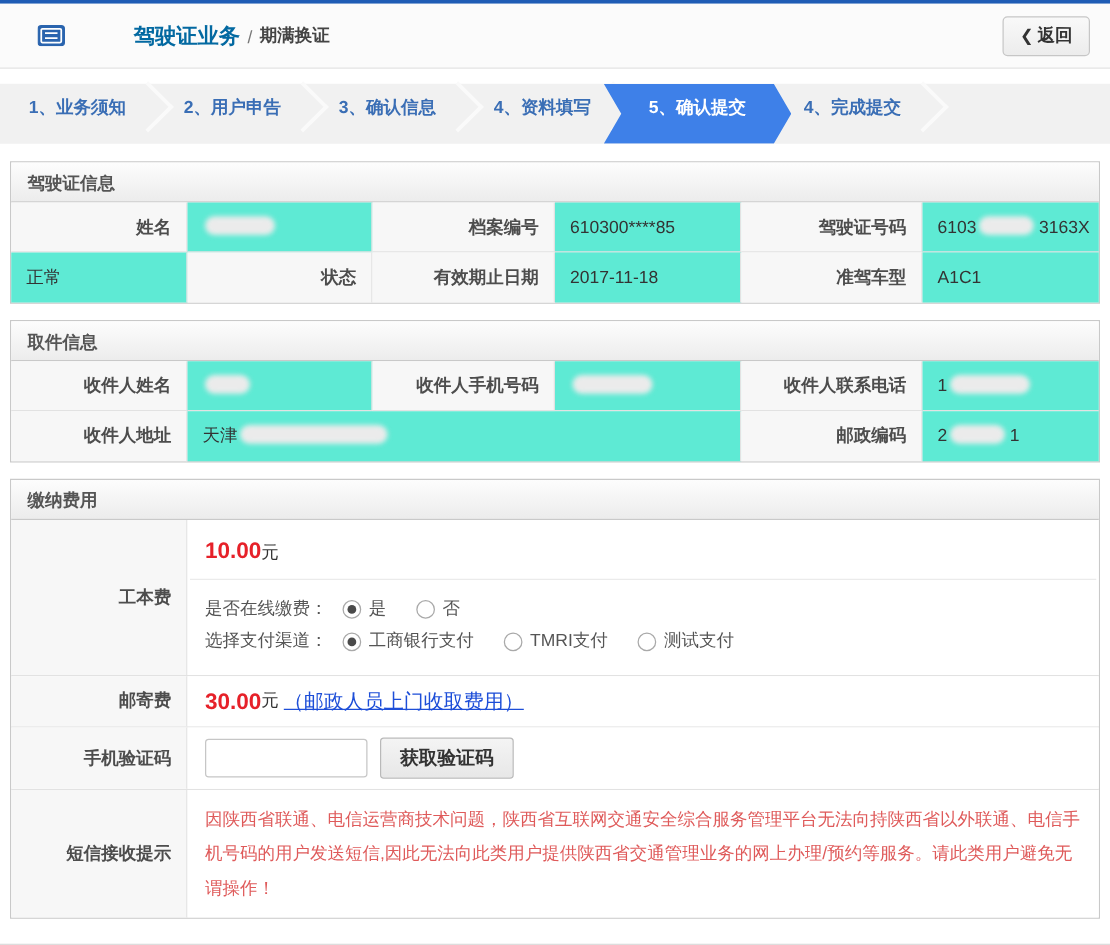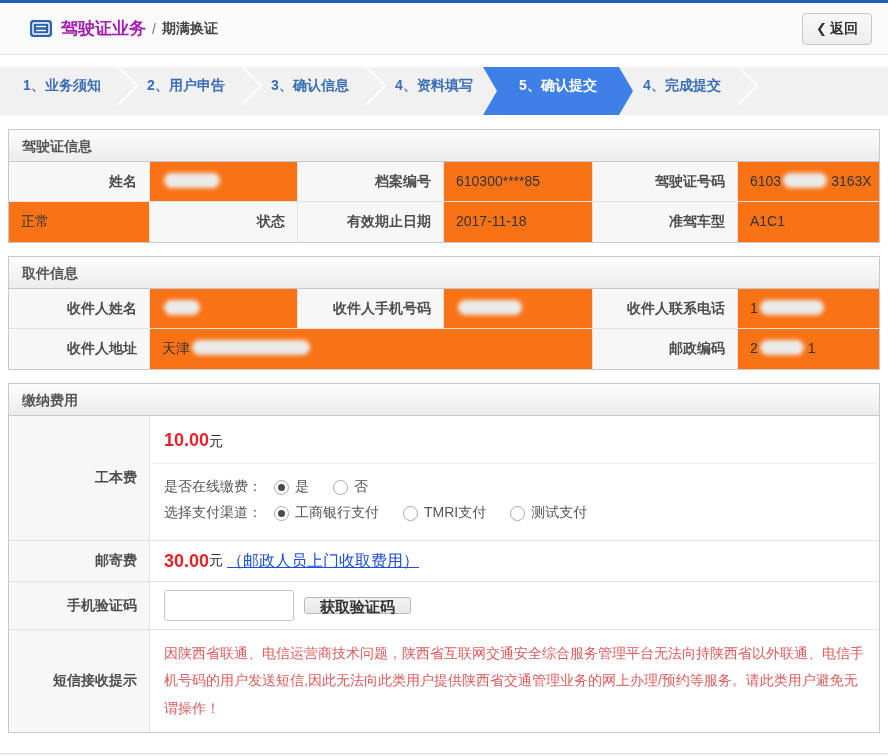--- a/index.html
+++ b/index.html
@@ -14,21 +14,21 @@
   .topbar { height:3px; background:#1f5cb5; }
 
   
   .page-header {
     height:52px; background:#fbfbfb; border-bottom:1px solid #e3e3e3;
     display:flex; align-items:center; justify-content:space-between;
     padding:0 16px 0 30px;
   }
   .breadcrumb { display:flex; align-items:center; }
   .bc-icon { width:22px; height:17px; margin-right:9px; display:inline-block; }
-  .bc-primary { color:#a21caf; font-weight:bold; font-size:17px; }
+  .bc-primary { color:#0369a1; font-weight:bold; font-size:17px;margin-left:46px; }
   .bc-sep { color:#777; font-size:14px; margin:0 6px; }
   .bc-secondary { color:#444; font-size:14px; font-weight:bold; }
   .back-btn {
     background:linear-gradient(#f9f9f9,#ececec); border:1px solid #c6c6c6;
     border-radius:4px; padding:6px 13px; font-size:14px; font-weight:bold;
     color:#333; cursor:pointer; font-family:inherit;
   }
   .back-chevron { font-size:13px; margin-right:3px; }
 
   
@@ -64,21 +64,21 @@
     white-space:nowrap; overflow:hidden;
   }
   .cell:nth-child(6n) { border-right:none; }
   .grid6.rows2 > .cell:nth-last-child(-n+6) { border-bottom:none; }
   .gridpickup { display:grid; grid-template-columns:141px 148px 146px 149px 145px 1fr; }
   .gridpickup > .cell:nth-last-child(-n+4) { border-bottom:none; }
   .gridpickup .addr-val { grid-column:2 / 5; }
   .gridpickup .cell:nth-child(6) { border-right:none; }
   .gridpickup .val-last { border-right:none; }
   .lab { background:#f7f7f7; text-align:right; font-weight:bold; color:#4d4d4d; }
-  .val { background:#f97316; color:#333; }
+  .val { background:#5eead4; color:#333; }
 
   
   .redact {
     display:inline-block; vertical-align:middle; height:15px; border-radius:8px;
     background:#ebebeb; filter:blur(2px); margin:0 4px 3px 2px;
   }
   .w36{width:36px} .w56{width:56px} .w64{width:64px} .w120{width:118px} .w44{width:44px}
 
   
   .prow { display:grid; grid-template-columns:141px 1fr; border-bottom:1px solid #e2e2e2; }
@@ -108,21 +108,21 @@
 
   .postage-line { padding:0 14px; height:40px; display:flex; align-items:center; }
   .postage-note { color:#1d4ed8; font-size:16px; margin-left:4px;text-decoration:underline; }
 
   .code-line { padding:8px 14px; display:flex; align-items:center; }
   .code-input {
     width:130px; height:31px; border:1px solid #c6c6c6; border-radius:3px;
     padding:0 8px; font-size:14px; font-family:inherit;
   }
   .getcode-btn {
-    height:17px; margin-left:10px; padding:0 15px;
+    height:33px; margin-left:10px; padding:0 15px;
     background:linear-gradient(#f4f4f4,#e7e7e7); border:1px solid #b9b9b9; border-radius:3px;
     font-size:15px; font-weight:bold; color:#333; cursor:pointer; font-family:inherit;
   }
 
   .sms-tip { padding:10px 14px; color:#df5a5a; line-height:1.95; font-size:14px; }
 
   
   .page-footer {
     margin-top:20px; height:56px; background:#f7f7f7;
     border-top:1px solid #ddd; border-bottom:1px solid #ddd;

